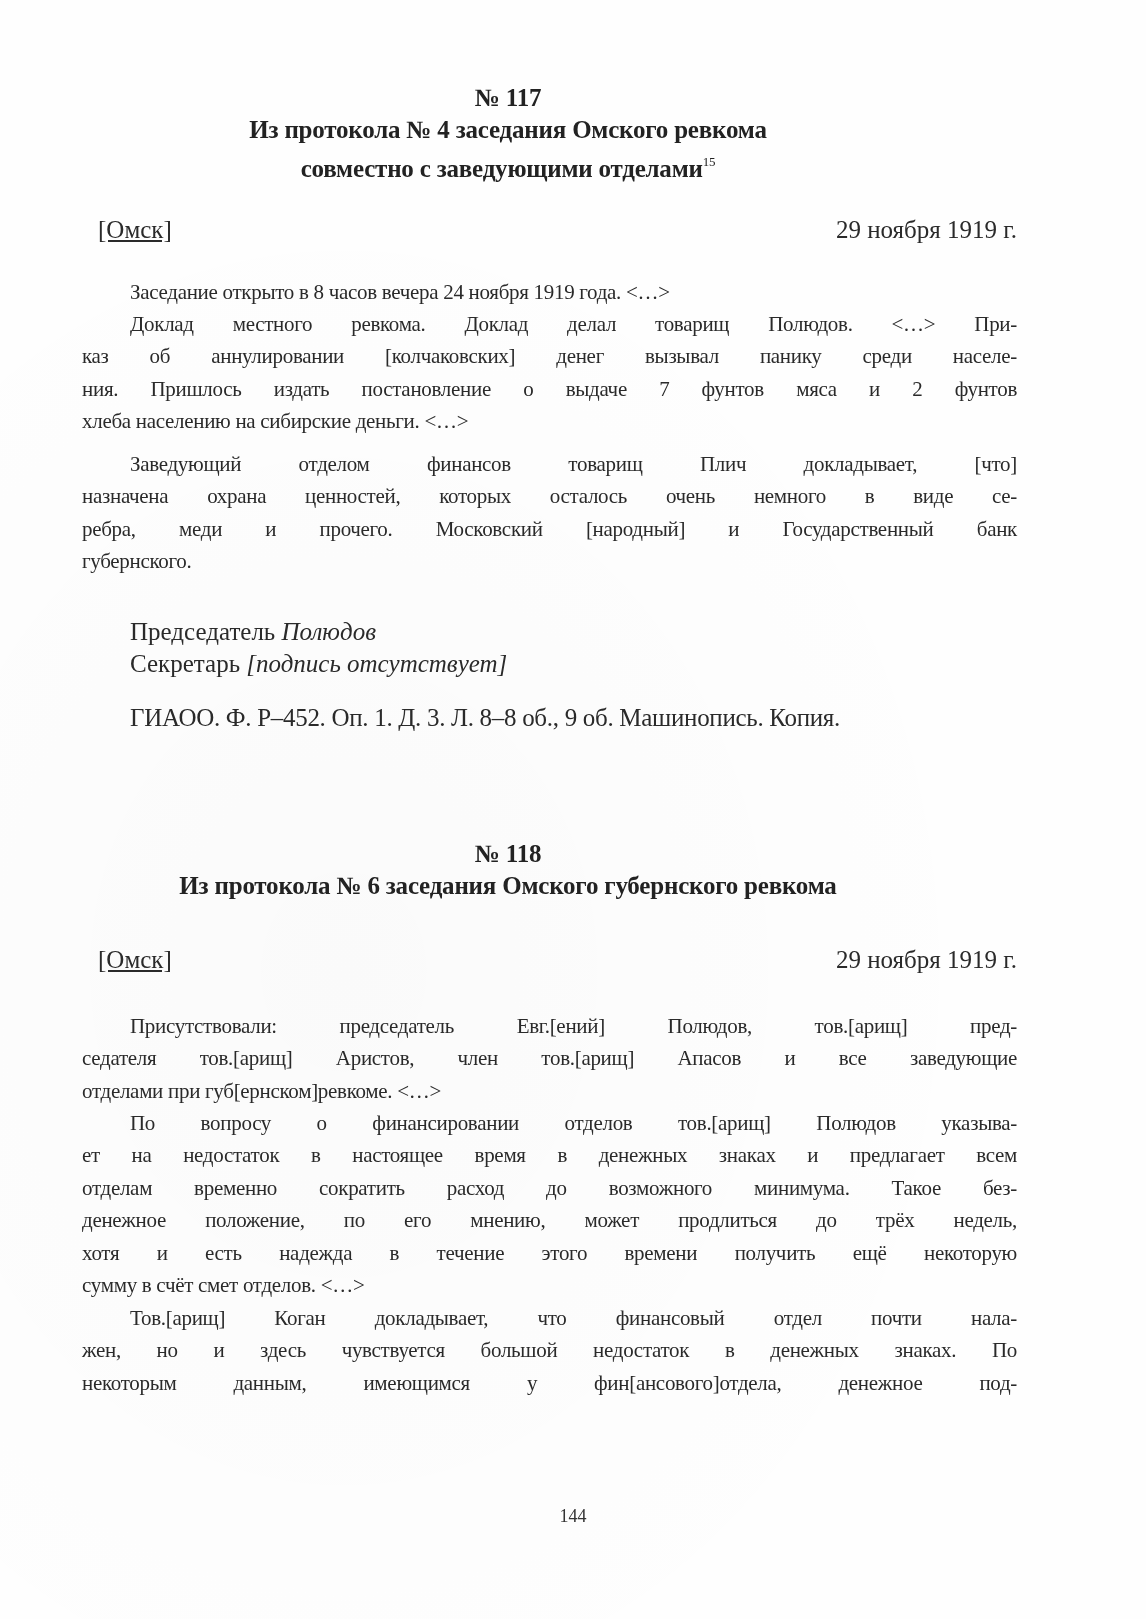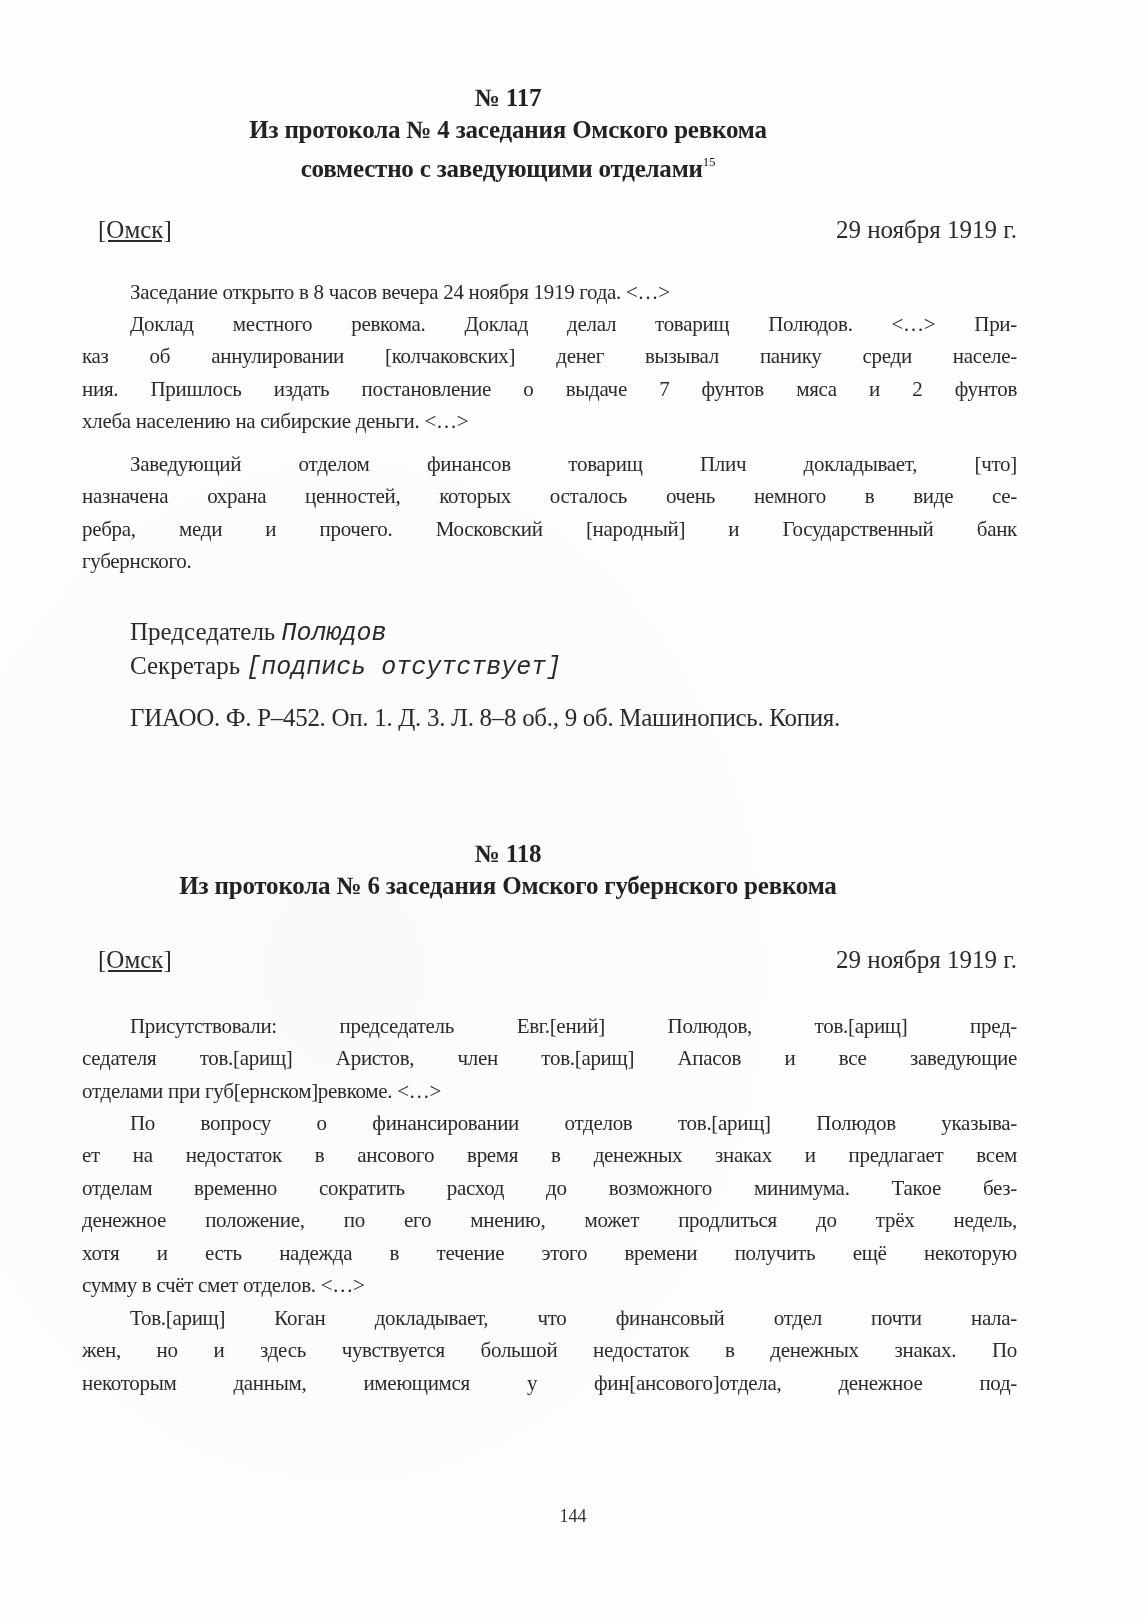--- a/index.html
+++ b/index.html
@@ -62,21 +62,21 @@
     }
     .para .ln.first { text-indent: 48px; }
     .para .ln.last { text-align-last: left; }
     .sig {
       position: absolute;
       left: 130px;
       font-size: 25px;
       line-height: 32px;
     }
     .sig .ln { display: block; white-space: nowrap; }
-    .sig i { font-style: italic; font-family: Liberation Mono, monospace; }
+    .sig i { font-style: italic; }
     .archive {
       position: absolute;
       left: 130px;
       font-size: 25px;
       line-height: 30px;
       white-space: nowrap;
       letter-spacing: -0.3px;
     }
     .page-number {
       position: absolute;
@@ -140,21 +140,21 @@
   </div>
 
   <div class="para" style="top:1010px;">
     <span class="ln first">Присутствовали: председатель Евг.[ений] Полюдов, тов.[арищ] пред-</span>
     <span class="ln">седателя тов.[арищ] Аристов, член тов.[арищ] Апасов и все заведующие</span>
     <span class="ln last">отделами при губ[ернском]ревкоме. &lt;…&gt;</span>
   </div>
 
   <div class="para" style="top:1107px;">
     <span class="ln first">По вопросу о финансировании отделов тов.[арищ] Полюдов указыва-</span>
-    <span class="ln">ет на недостаток в ансового время в денежных знаках и предлагает всем</span>
+    <span class="ln">ет на недостаток в настоящее время в денежных знаках и предлагает всем</span>
     <span class="ln">отделам временно сократить расход до возможного минимума. Такое без-</span>
     <span class="ln">денежное положение, по его мнению, может продлиться до трёх недель,</span>
     <span class="ln">хотя и есть надежда в течение этого времени получить ещё некоторую</span>
     <span class="ln last">сумму в счёт смет отделов. &lt;…&gt;</span>
   </div>
 
   <div class="para" style="top:1302px;">
     <span class="ln first">Тов.[арищ] Коган докладывает, что финансовый отдел почти нала-</span>
     <span class="ln">жен, но и здесь чувствуется большой недостаток в денежных знаках. По</span>
     <span class="ln">некоторым данным, имеющимся у фин[ансового]отдела, денежное под-</span>

